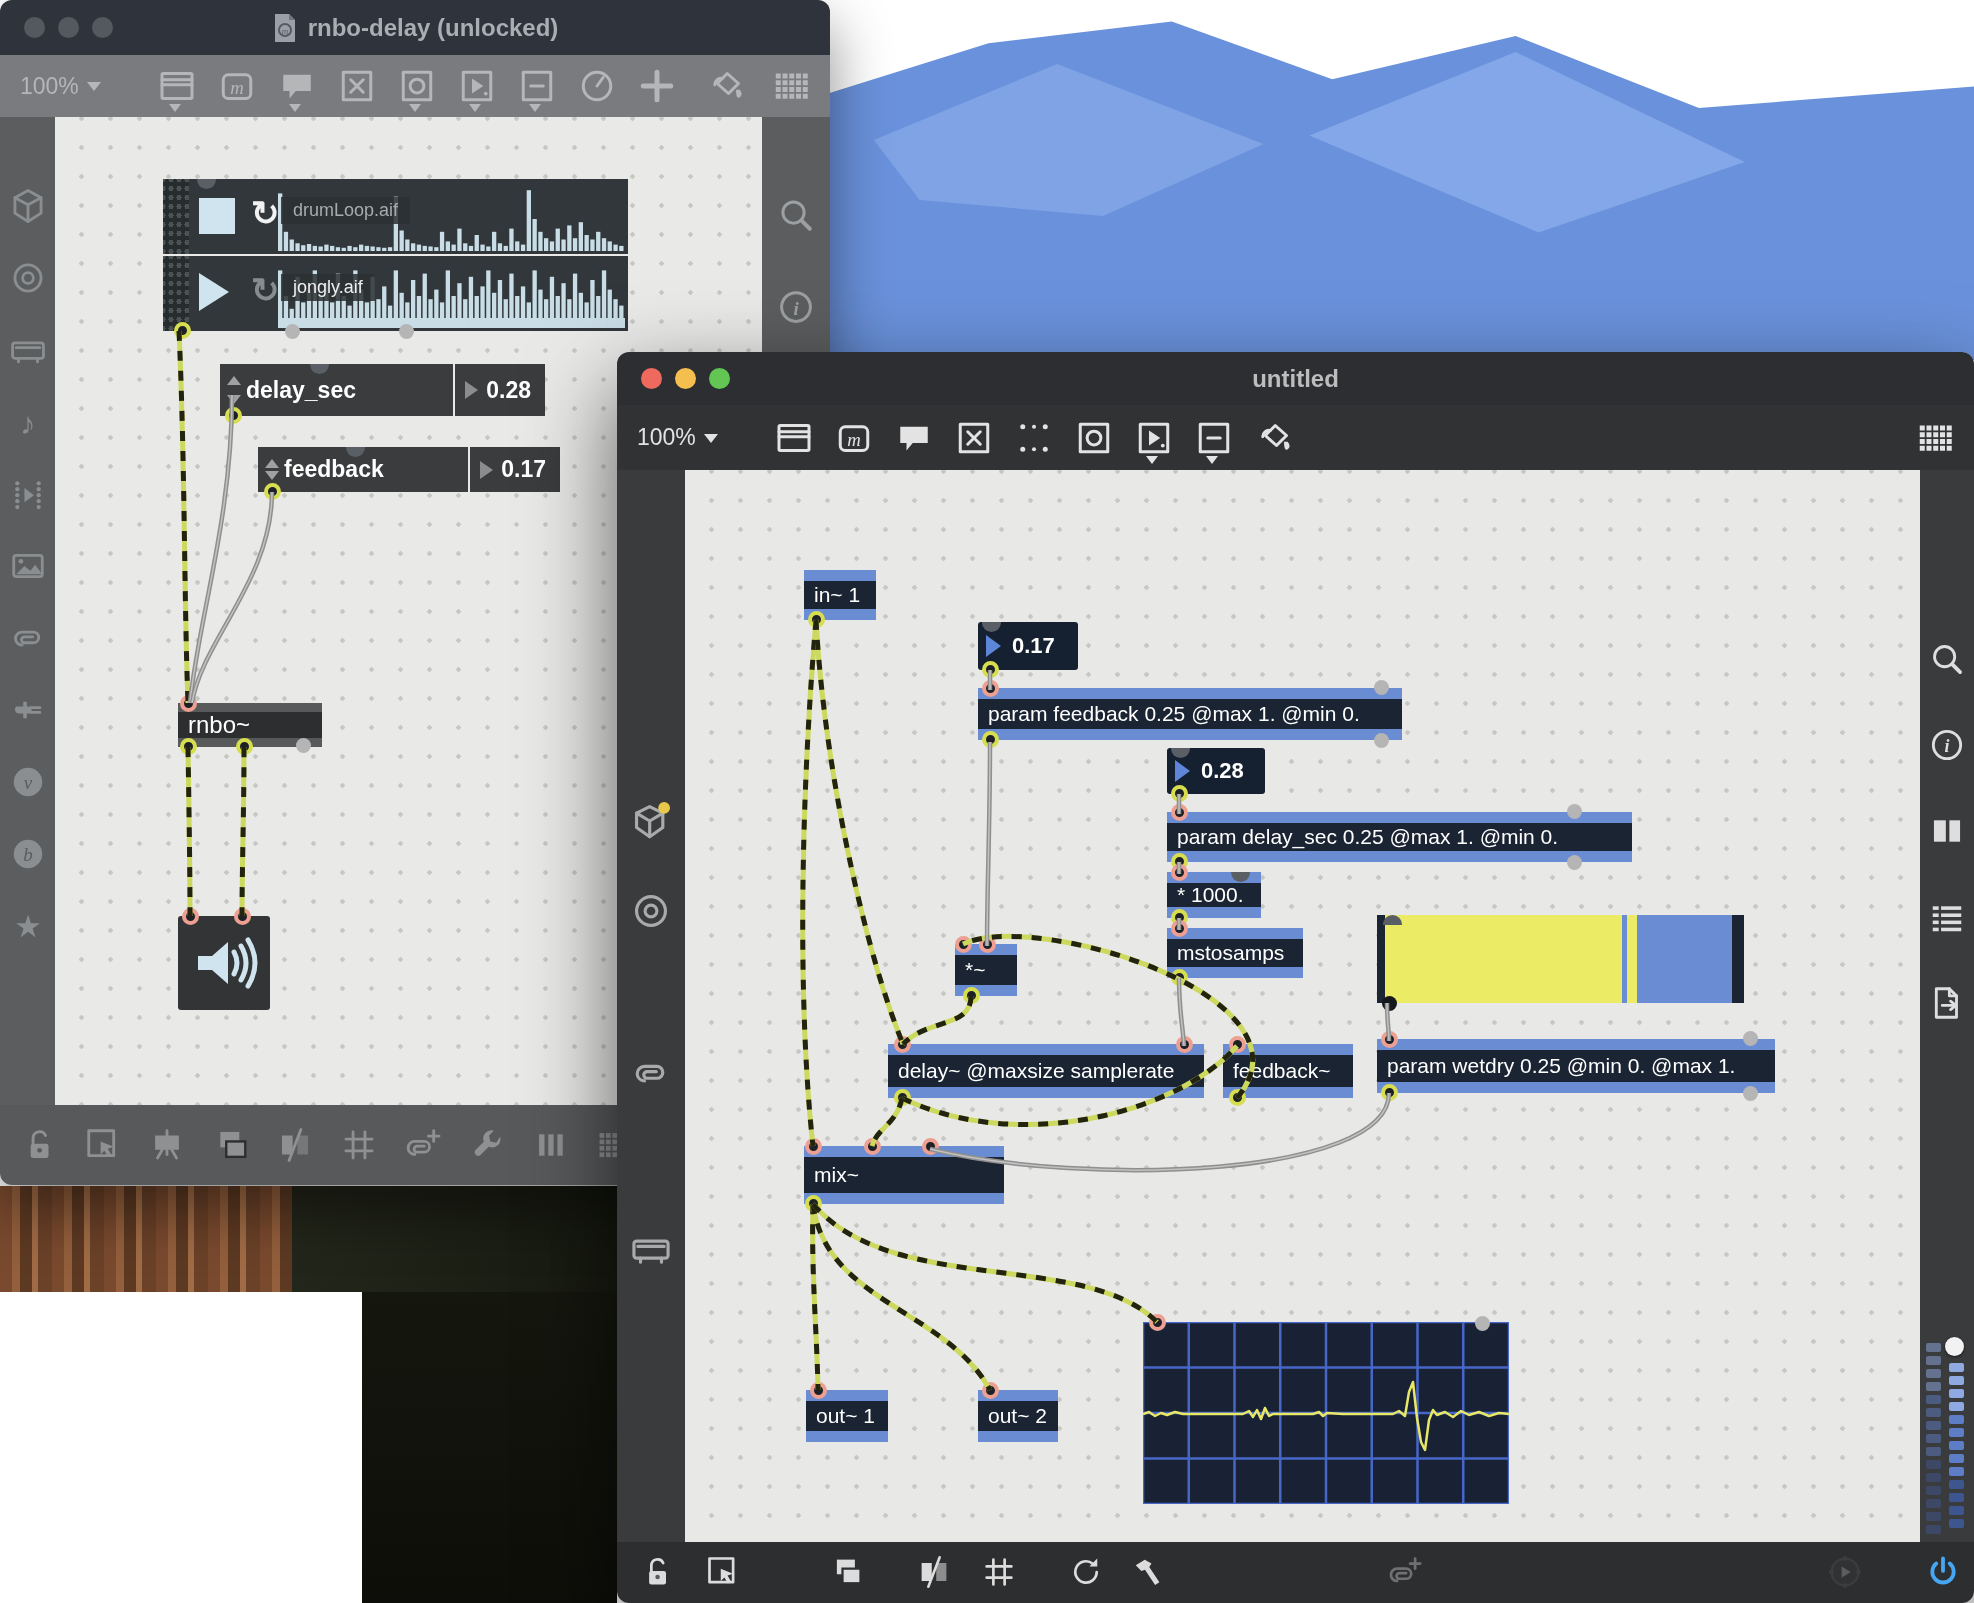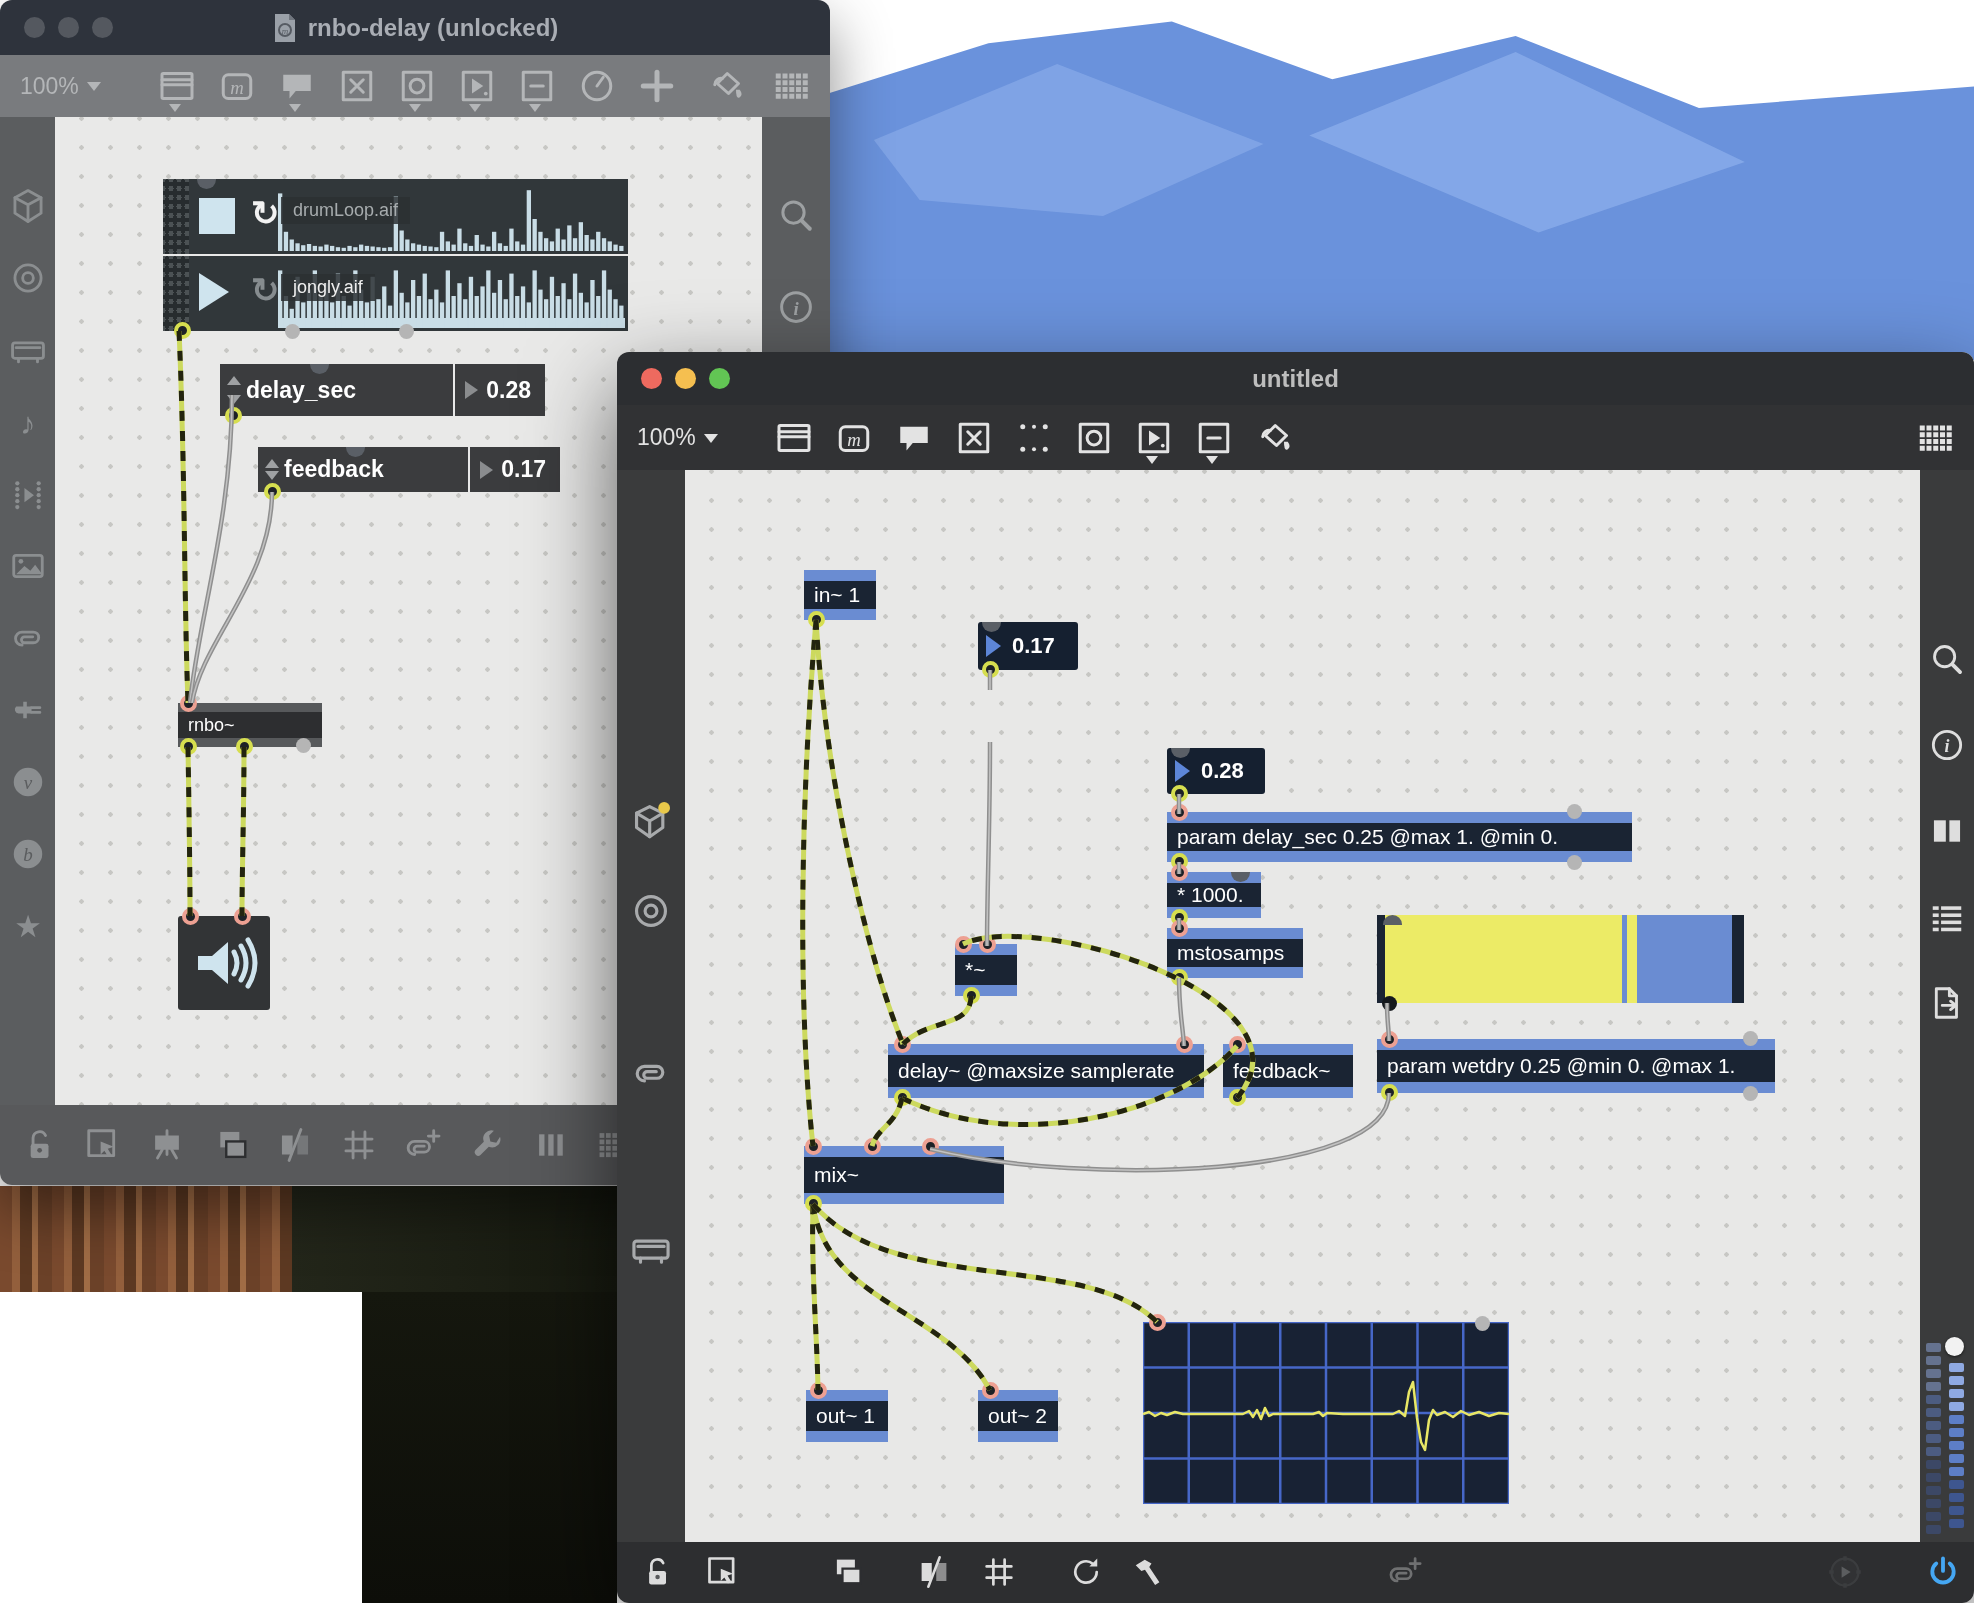--- a/index.html
+++ b/index.html
@@ -90,21 +90,21 @@
   .attrui .spin{position:relative;width:26px;height:100%;}
   .attrui .spin:before,.attrui .spin:after{content:"";position:absolute;left:7px;width:0;height:0;border:7px solid transparent;}
   .attrui .spin:before{top:5px;border-bottom:9px solid #9fa1a3;}
   .attrui .spin:after{bottom:5px;border-top:9px solid #9fa1a3;}
   .attrui .lab{font-weight:bold;font-size:23px;flex:1;}
   .attrui .sep{width:2px;align-self:stretch;background:#e8e8e8;}
   .attrui .vtri{width:0;height:0;border:9px solid transparent;border-left:13px solid #8a8c8e;border-right:none;margin:0 8px 0 10px;}
   .attrui .val{font-weight:bold;font-size:23px;padding-right:14px;}
   #rnbo-box{position:absolute;left:178px;top:703px;width:144px;height:44px;background:#2d2e30;color:#fff;}
   #rnbo-box .strip{position:absolute;left:0;right:0;height:9px;background:#57595b;}
-  #rnbo-box .txt{position:absolute;left:10px;top:0;bottom:0;display:flex;align-items:center;font-size:18px;}
+  #rnbo-box .txt{position:absolute;left:10px;top:0;bottom:0;display:flex;align-items:center;font-size:24px;}
   #speaker-box{position:absolute;left:178px;top:916px;width:92px;height:94px;background:#323436;border-radius:3px;}
   
   #slider-box{position:absolute;left:760px;top:563px;width:367px;height:88px;display:flex;}
   #scope-box{position:absolute;left:526px;top:970px;width:366px;height:182px;}
   
   #meter{position:absolute;right:8px;bottom:8px;width:40px;height:215px;}
   .mcol{position:absolute;bottom:0;width:15px;display:flex;flex-direction:column;gap:4px;}
   .mseg{height:9px;border-radius:2px;}
   #mknob{position:absolute;right:2px;top:18px;width:19px;height:19px;border-radius:50%;background:#f2f2f2;box-shadow:0 1px 3px rgba(0,0,0,.6);}
   
@@ -666,20 +666,29 @@
         <div class="strip b"></div>
         <div class="txt" data-name="object-text">in~ 1</div>
         <span class="port out pb" data-name="outlet" style="left: 4px;"></span>
       </div>
       <div class="maxbox flo" data-name="object-num-feedback" style="left: 361px; top: 270px; width: 100px; height: 48px;">
         <span class="tri" data-name="number-arrow-icon"></span>
         <div class="txt" data-name="object-text">0.17</div>
         <span class="port bump pt" data-name="inlet-bump" style="left: 4px;"></span>
         <span class="port out pb" data-name="outlet" style="left: 4px;"></span>
       </div>
+      <div class="maxbox " data-name="object-param-feedback" style="left: 361px; top: 336px; width: 424px; height: 52px;">
+        <div class="strip t"></div>
+        <div class="strip b"></div>
+        <div class="txt" data-name="object-text">param feedback 0.25 @max 1. @min 0.</div>
+        <span class="port in pt" data-name="inlet" style="left: 4px;"></span>
+        <span class="port dot pt" data-name="port-dot" style="left: 396px;"></span>
+        <span class="port out pb" data-name="outlet" style="left: 4px;"></span>
+        <span class="port dot pb" data-name="port-dot" style="left: 396px;"></span>
+      </div>
       <div class="maxbox flo" data-name="object-num-delay" style="left: 550px; top: 396px; width: 98px; height: 46px;">
         <span class="tri" data-name="number-arrow-icon"></span>
         <div class="txt" data-name="object-text">0.28</div>
         <span class="port bump pt" data-name="inlet-bump" style="left: 4px;"></span>
         <span class="port out pb" data-name="outlet" style="left: 4px;"></span>
       </div>
       <div class="maxbox " data-name="object-param-delay-sec" style="left: 550px; top: 460px; width: 465px; height: 50px;">
         <div class="strip t"></div>
         <div class="strip b"></div>
         <div class="txt" data-name="object-text">param delay_sec 0.25 @max 1. @min 0.</div>

